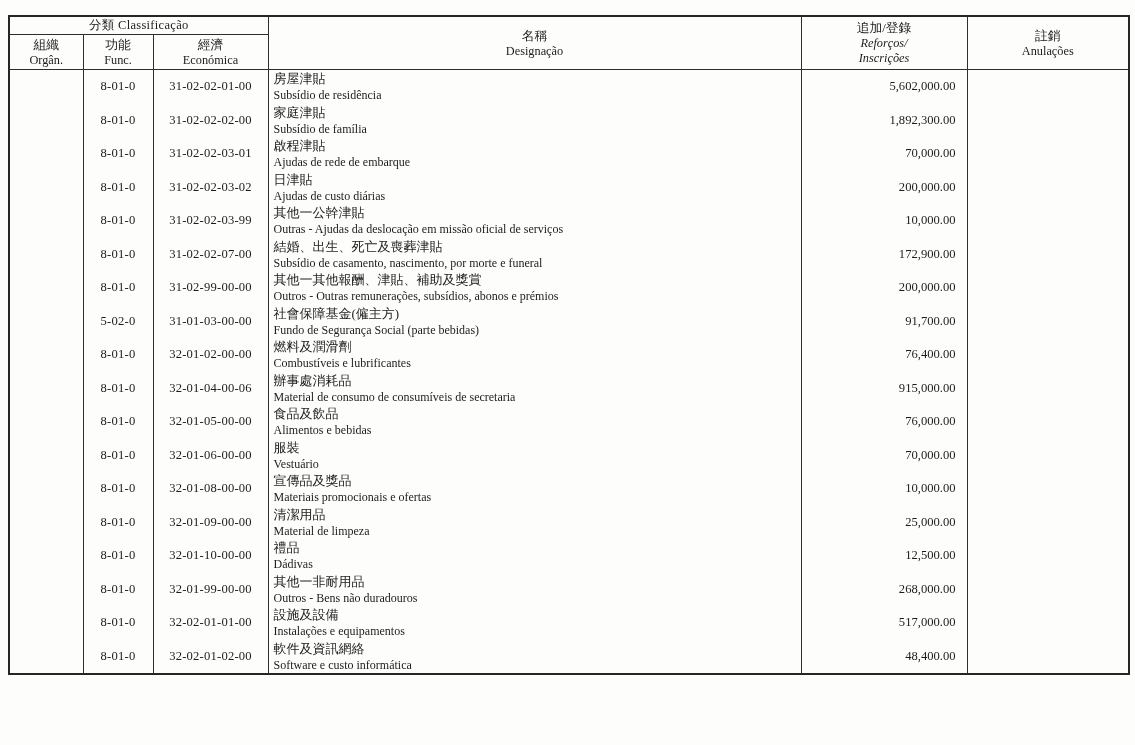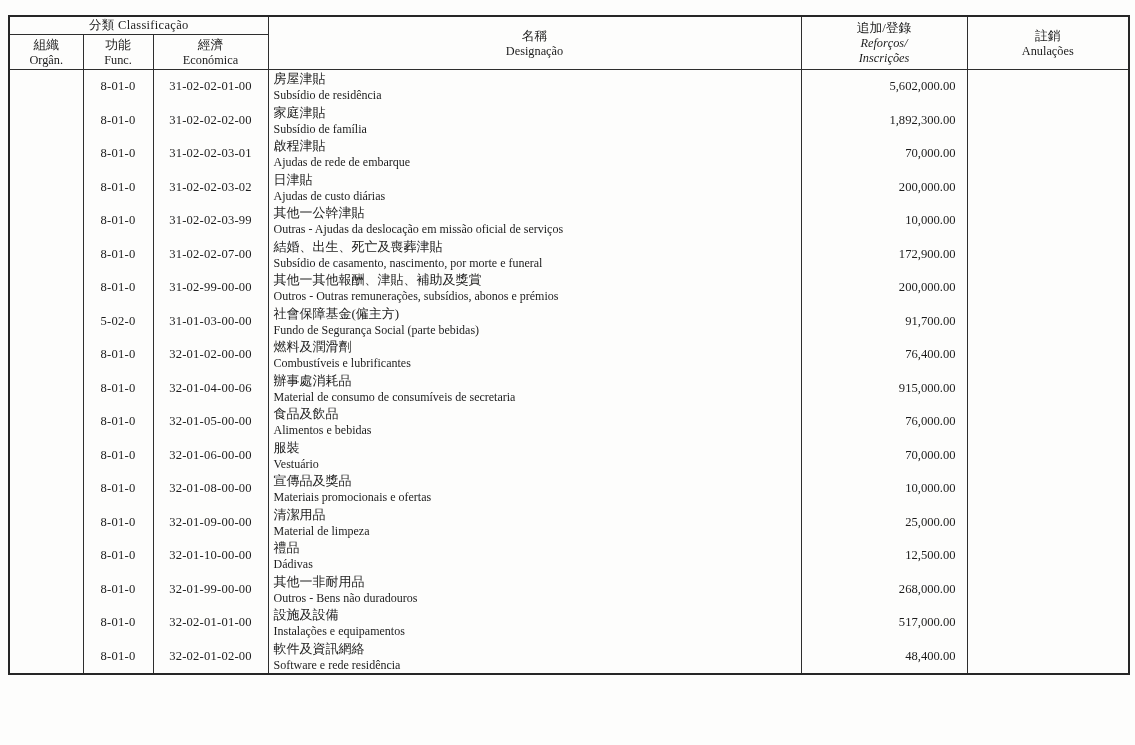--- a/index.html
+++ b/index.html
@@ -316,20 +316,20 @@
     <td class="c-amt">517,000.00</td>
     <td class="c-amt"></td>
   </tr>
 
   <tr>
     <td class="c-code"></td>
     <td class="c-code">8-01-0</td>
     <td class="c-code">32-02-01-02-00</td>
     <td class="c-name">
       <div class="zh">軟件及資訊網絡</div>
-      <div class="pt">Software e rede residência</div>
+      <div class="pt">Software e custo informática</div>
     </td>
     <td class="c-amt">48,400.00</td>
     <td class="c-amt"></td>
   </tr>
 </tbody>
   </table>
 </div>
 
 </body></html>

